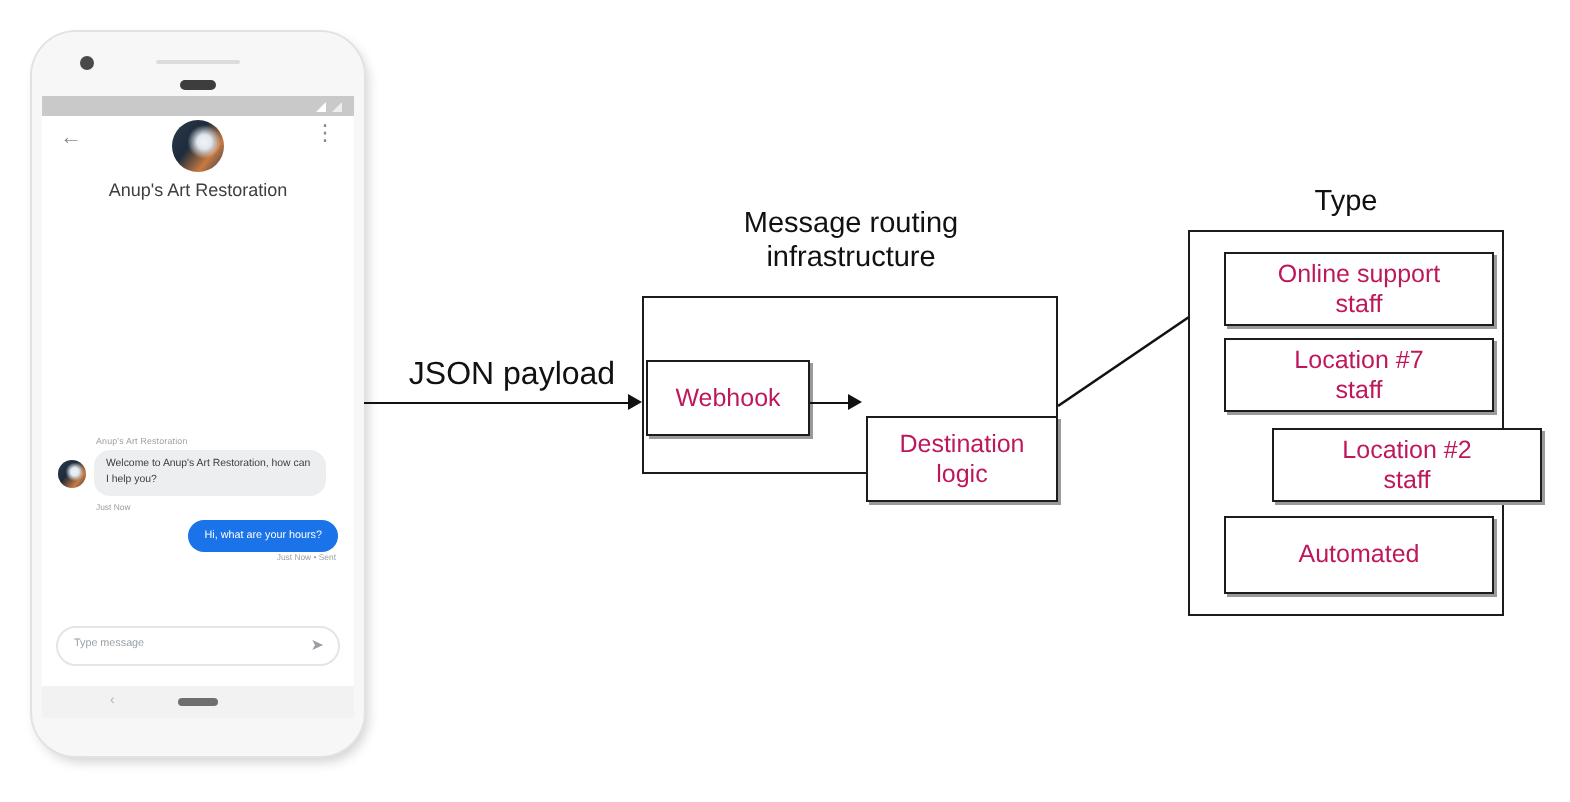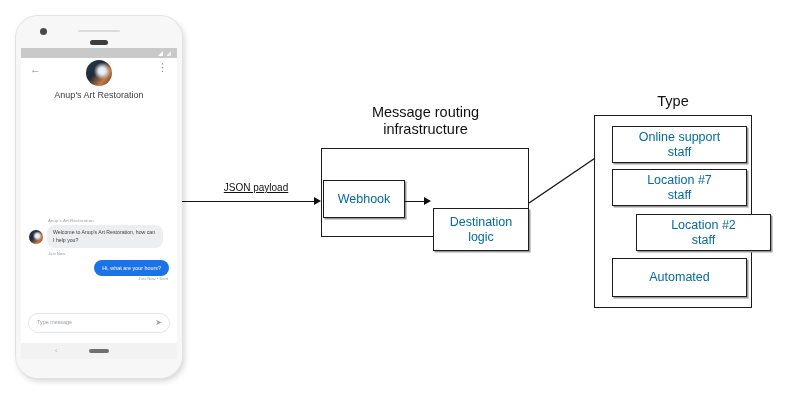--- a/index.html
+++ b/index.html
@@ -251,38 +251,37 @@
   
   .dbox {
     position: absolute;
     background: #ffffff;
     border: 1.3px solid #1c1c1c;
     box-sizing: border-box;
     display: flex;
     align-items: center;
     justify-content: center;
     text-align: center;
-    color: #0369a1;
+    color: #be185d;
     font-size: 12.5px;
     line-height: 14.5px;
   }
   .dbox.shadowed {
     box-shadow: 1.5px 1.5px 0 0 #9a9a9a;
   }
   .dlabel {
     position: absolute;
     color: #111111;
     text-align: center;
     font-size: 14.5px;
     line-height: 17px;
   }
   .dlabel.small {
-    font-size: 10px;
+    font-size: 16px;
     line-height: 15px;
-    text-decoration: underline;
   }
 
   
   .hline {
     position: absolute;
     height: 0;
     border-top: 1.3px solid #111111;
   }
   .arrowhead-right {
     position: absolute;

